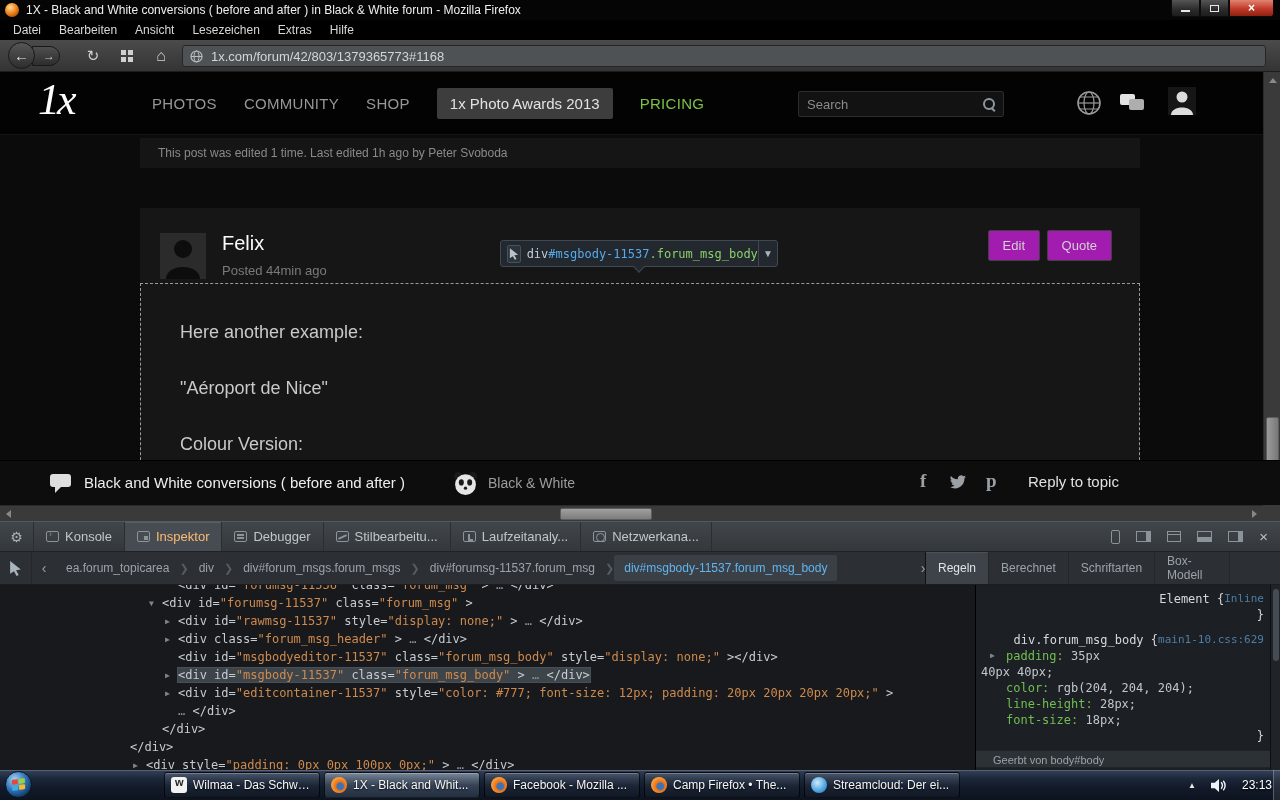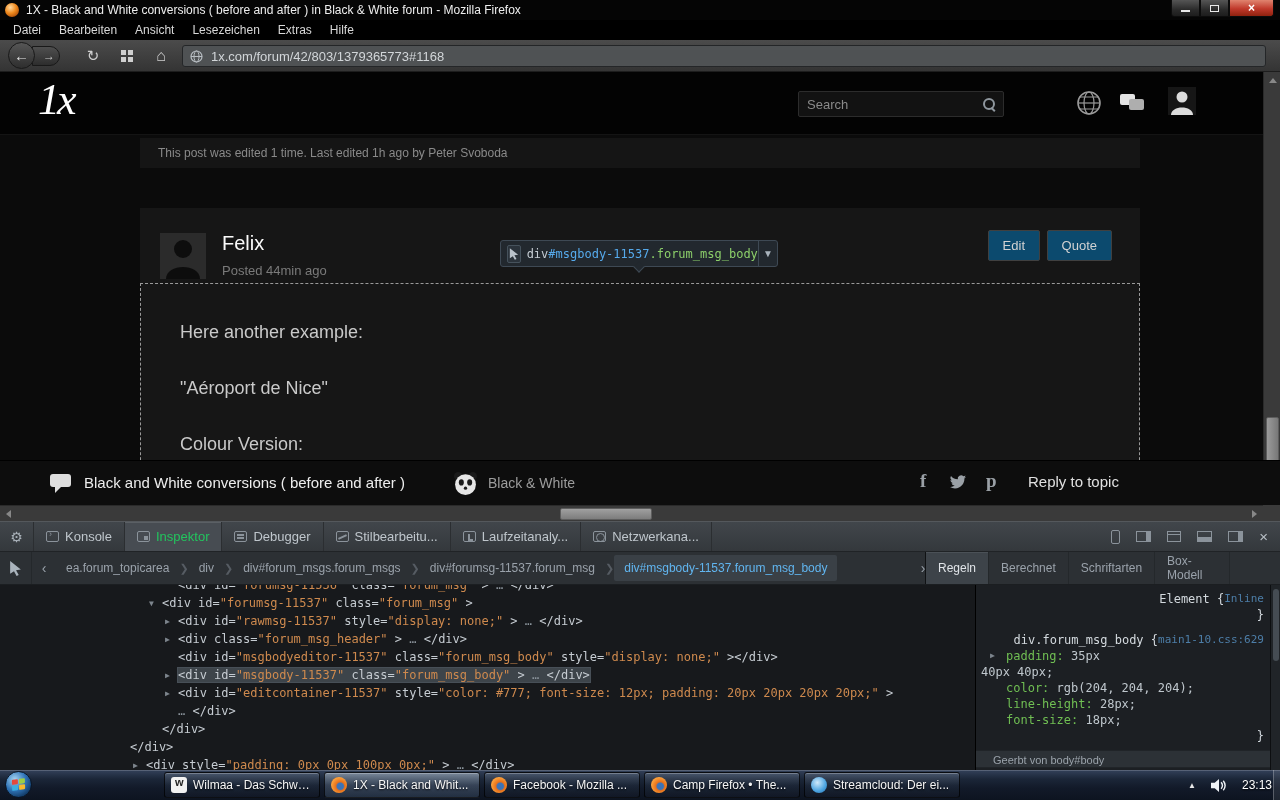--- a/index.html
+++ b/index.html
@@ -76,21 +76,21 @@
   #hdr-chat::after{content:"";position:absolute;left:9px;top:5px;width:15px;height:11px;background:#aeaeae;border-radius:2px;}
   #hdr-avatar{left:1168px;top:15px;position:absolute;width:28px;height:28px;background:#161616;}
 
   #edited-strip{position:absolute;left:140px;top:66px;width:1000px;height:30px;background:#151515;}
   #edited-note{font-size:12px;color:#8a8a8a;line-height:30px;padding-left:18px;}
 
   #post-panel{position:absolute;left:140px;top:136px;width:1000px;height:297px;background:#161616;}
   #post-avatar{position:absolute;left:20px;top:25px;width:46px;height:46px;background:#2b2b2b;}
   #post-author{position:absolute;left:82px;top:24px;font-size:20px;color:#fafafa;}
   #post-time{position:absolute;left:82px;top:55px;font-size:13px;color:#7a7a7a;}
-  .post-btn{position:absolute;top:22px;background:#0c4a6e;border:1px solid #404040;border-radius:2px;
+  .post-btn{position:absolute;top:22px;background:#a21caf;border:1px solid #404040;border-radius:2px;
             color:#d2d2d2;font-size:13px;padding:7px 14px;}
   #edit-btn{right:100px;}
   #quote-btn{right:28px;}
   #hl-box{position:absolute;left:0;right:0;top:75px;bottom:0;
           border-top:1px dashed #9a9a9a;border-left:1px dashed #9a9a9a;border-right:1px dashed #9a9a9a;}
   .post-line{position:absolute;left:40px;font-size:18px;color:#c9c9c9;line-height:28px;white-space:nowrap;}
 
   
   #infobar{position:absolute;left:360px;top:32px;width:278px;height:27px;background:#22282e;
            border:1px solid #3e4954;border-radius:3px;z-index:6;display:flex;align-items:center;}
@@ -132,21 +132,21 @@
 
   
   #devtools{position:absolute;left:0;top:521px;width:1280px;height:249px;background:#17191c;}
   #dt-toolbar{position:absolute;left:0;top:0;width:1280px;height:31px;
               background:linear-gradient(#41464b,#34383c);border-top:1px solid #54585c;border-bottom:1px solid #202326;
               display:flex;align-items:stretch;}
   #dt-gear{width:34px;display:flex;align-items:center;justify-content:center;color:#a8b0b8;font-size:14px;
            border-right:1px solid #2b2e31;}
   .dt-tab{display:flex;align-items:center;padding:0 12px;font-size:13px;color:#bfc6cc;
           border-right:1px solid #2b2e31;white-space:nowrap;}
-  .dt-tab.active{background:#474c52;box-shadow:inset 0 1px 0 #5b6065;color:#22c55e;}
+  .dt-tab.active{background:#474c52;box-shadow:inset 0 1px 0 #5b6065;color:#fdba74;}
   .ticon{display:inline-block;width:13px;height:11px;border:1px solid #8b939b;border-radius:2px;margin-right:6px;position:relative;}
   .ticon.console::before{content:"›";position:absolute;left:2px;top:-3px;font-size:9px;color:#8b939b;}
   .ticon.inspect::before{content:"";position:absolute;right:1px;bottom:1px;width:4px;height:4px;background:#8b939b;}
   .ticon.debug::before{content:"";position:absolute;left:2px;top:2px;width:7px;height:2px;background:#8b939b;box-shadow:0 3px 0 #8b939b;}
   .ticon.style::before{content:"";position:absolute;left:1px;top:4px;width:9px;height:2px;background:#8b939b;transform:rotate(-25deg);}
   .ticon.profile::before{content:"";position:absolute;left:4px;top:2px;width:3px;height:5px;border-left:2px solid #8b939b;border-bottom:2px solid #8b939b;}
   .ticon.network::before{content:"";position:absolute;left:2px;top:1px;width:7px;height:7px;border:1px solid #8b939b;border-radius:50%;}
   #dt-right-icons{margin-left:auto;display:flex;align-items:center;gap:16px;padding-right:12px;}
   .dt-ic{display:inline-block;border:1px solid #8b939b;position:relative;}
   .dt-ic.phone{width:9px;height:14px;border-radius:2px;}
@@ -268,20 +268,27 @@
         <line x1="1" y1="6.5" x2="12" y2="6.5" stroke="#b8bec3" stroke-width="1"></line>
       </svg>
       <input id="url-input" value="1x.com/forum/42/803/1379365773#1168" style="">
     </div>
   </div>
 
   <div id="site">
 
     <div id="site-header">
       <div id="logo">1x</div>
+      <div id="site-nav">
+        <span class="site-nav-link">PHOTOS</span>
+        <span class="site-nav-link">COMMUNITY</span>
+        <span class="site-nav-link">SHOP</span>
+        <span class="awards-box">1x Photo Awards 2013</span>
+        <span class="site-nav-link pricing">PRICING</span>
+      </div>
       <div id="site-search">
         <input placeholder="Search" style="">
         <span class="mag"></span>
       </div>
       <svg class="hdr-ic" id="hdr-globe" width="26" height="26" viewBox="0 0 26 26">
         <circle cx="13" cy="13" r="11" fill="none" stroke="#9a9a9a" stroke-width="1.6"></circle>
         <ellipse cx="13" cy="13" rx="5" ry="11" fill="none" stroke="#9a9a9a" stroke-width="1.2"></ellipse>
         <line x1="2" y1="13" x2="24" y2="13" stroke="#9a9a9a" stroke-width="1.2"></line>
         <line x1="3.5" y1="7" x2="22.5" y2="7" stroke="#9a9a9a" stroke-width="1"></line>
         <line x1="3.5" y1="19" x2="22.5" y2="19" stroke="#9a9a9a" stroke-width="1"></line>

